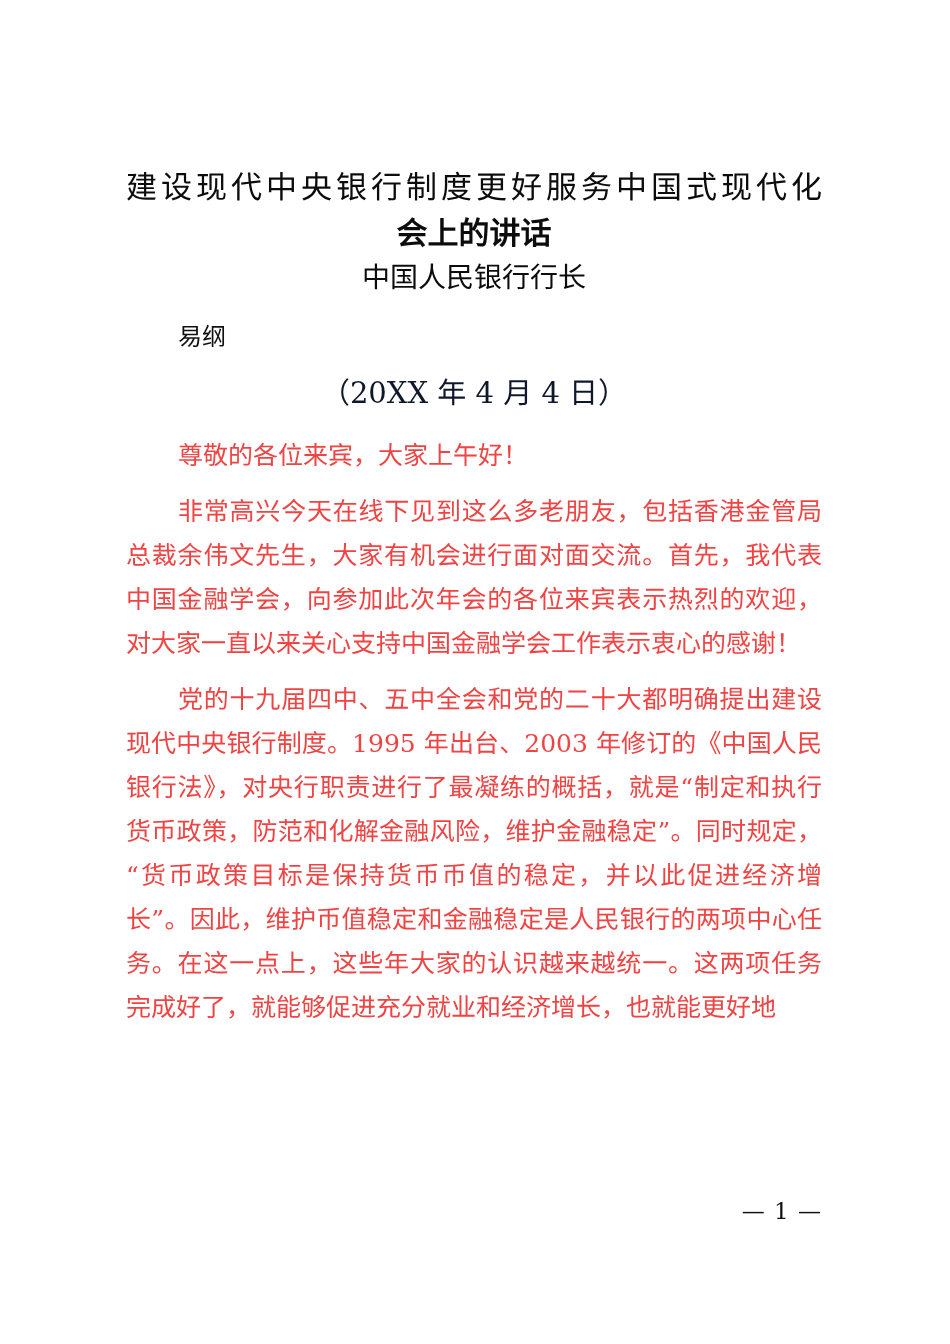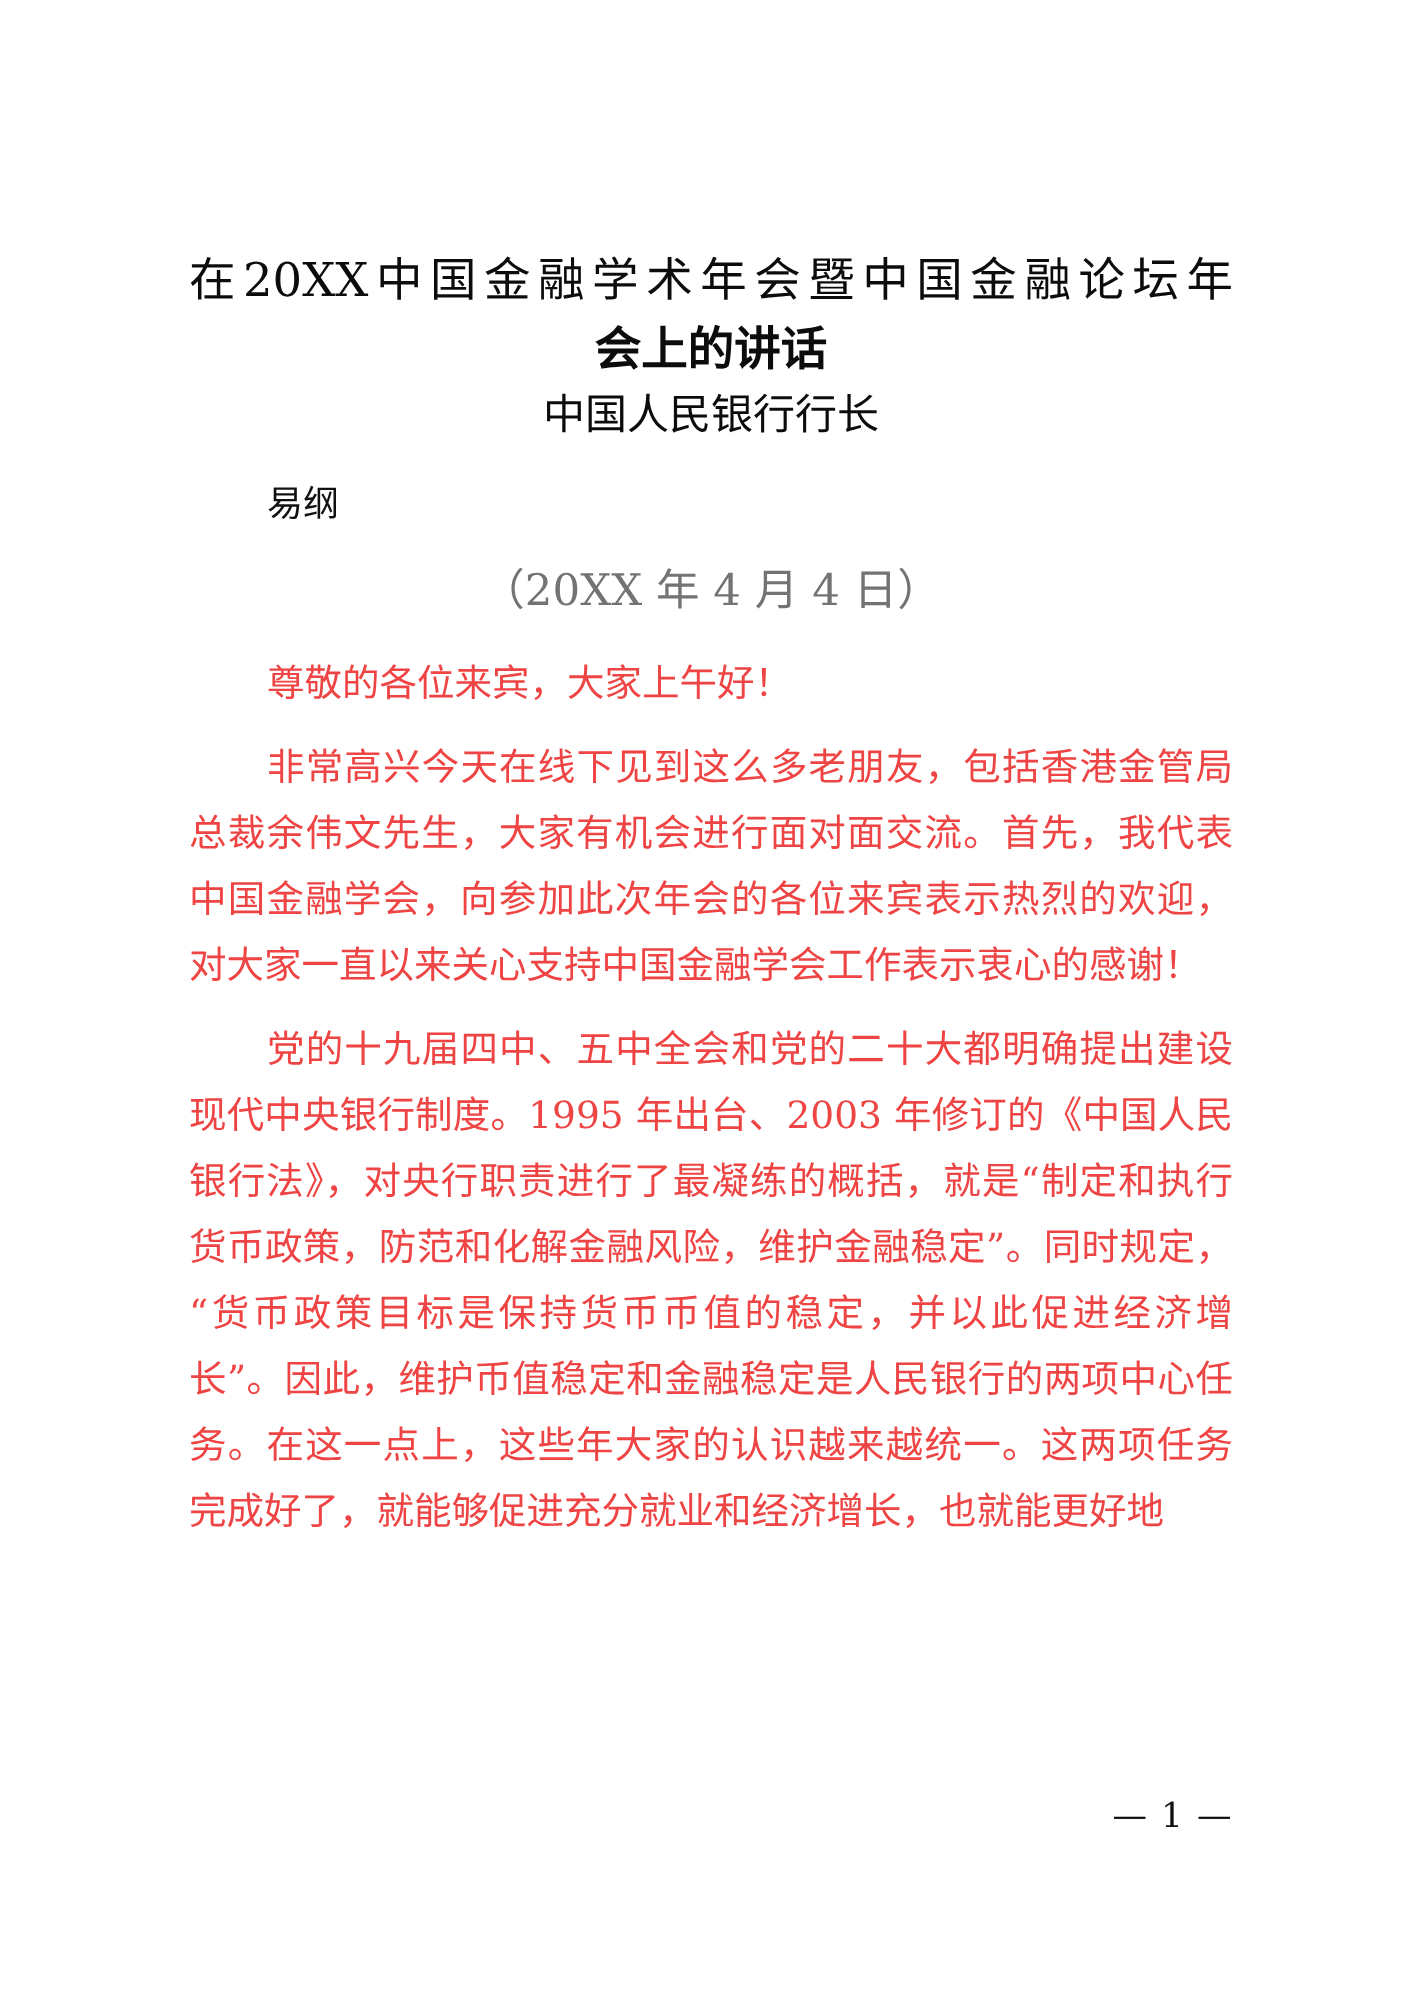--- a/index.html
+++ b/index.html
@@ -82,21 +82,21 @@
 
   
   .dateline {
     margin: 0;
     padding: 0;
     padding-top: 12px;
     text-align: center;
     font-family: "DejaVu Serif", "Liberation Serif", serif;
     font-size: 29px;
     line-height: 46px;
-    color: #737373;
+    color: #0f172a;
   }
 
   
   .body-block {
     padding-top: 18px;
   }
 
   p.para {
     margin: 0 0 0 0;
     padding: 0;
@@ -129,21 +129,21 @@
   }
 </style>
 </head>
 <body>
 
 <div class="page">
 
   <div class="content">
 
     <h1 class="doc-title">
-      <span class="tline just">在20XX中国金融学术年会暨中国金融论坛年</span>
+      <span class="tline just">建设现代中央银行制度更好服务中国式现代化</span>
       <span class="tline ctr">会上的讲话</span>
       <span class="title-speaker">中国人民银行行长</span>
     </h1>
 
     <p class="byline">易纲</p>
 
     <p class="dateline">（20XX 年 4 月 4 日）</p>
 
     <div class="body-block">
       <p class="para">尊敬的各位来宾，大家上午好！</p>

